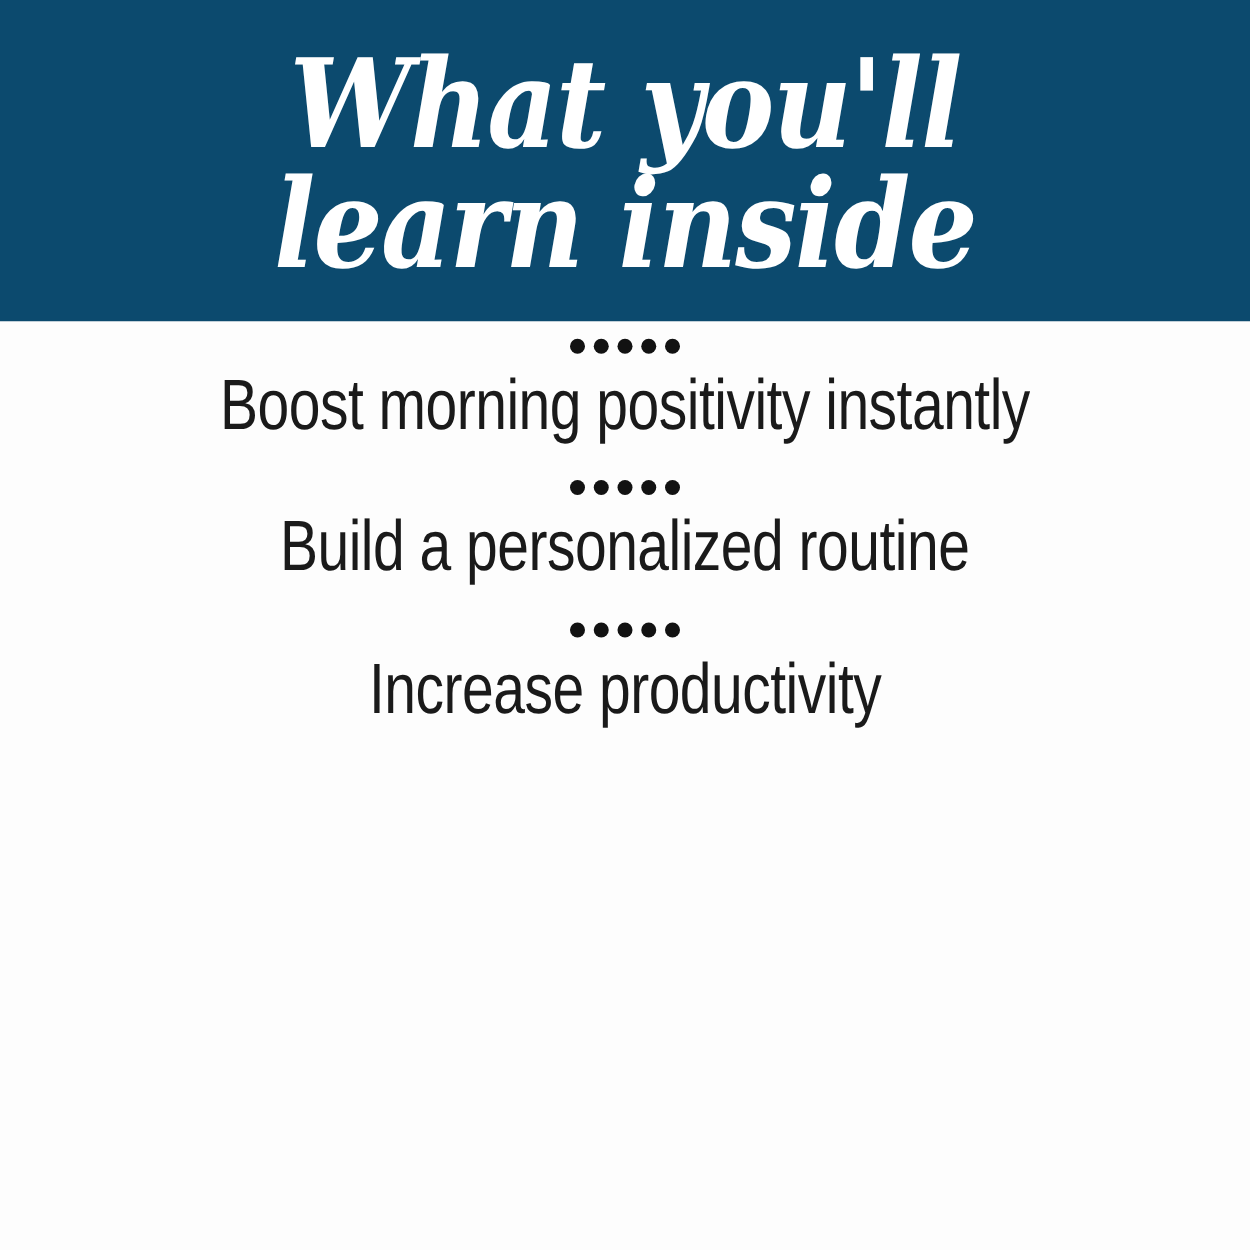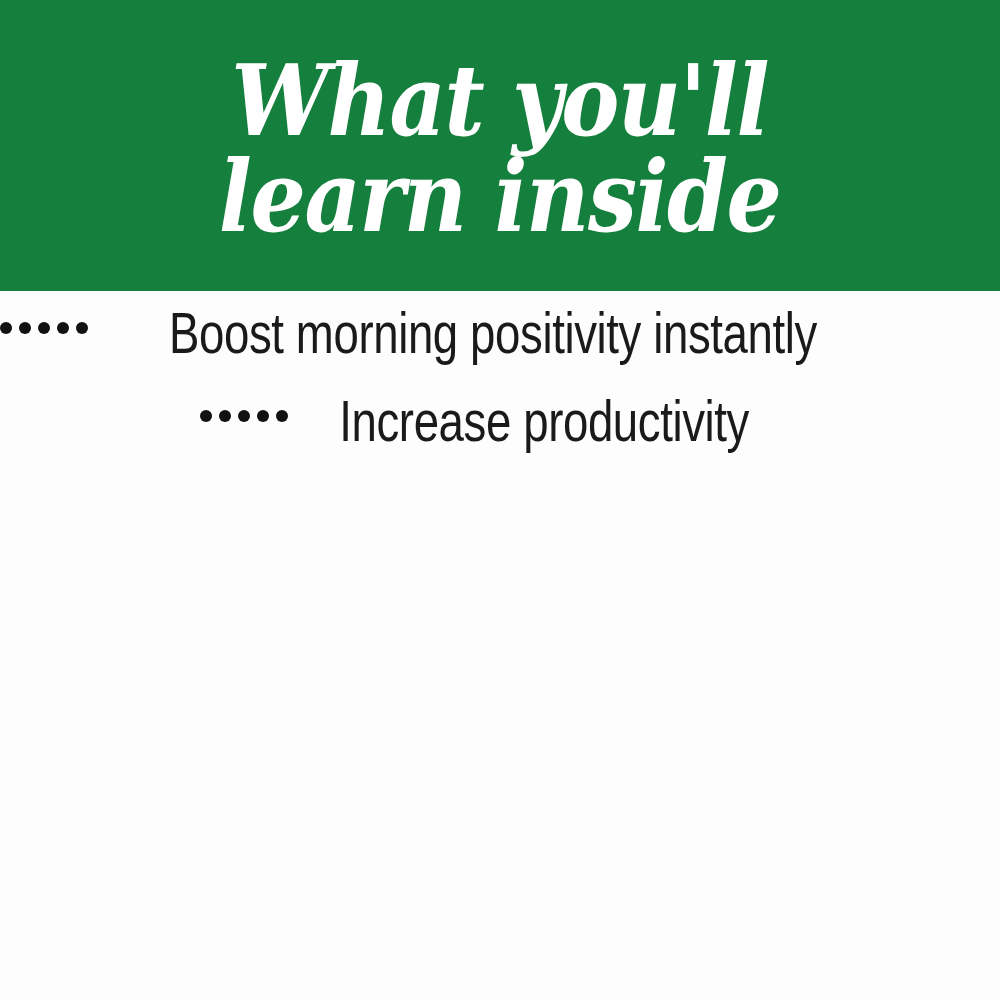--- a/index.html
+++ b/index.html
@@ -19,25 +19,24 @@
     width: 1000px;
     height: 1000px;
     background: #fdfdfd;
     display: flex;
     flex-direction: column;
   }
 
   
   .header-band {
     width: 1000px;
-    height: 291px;
-    background: #15803d;
+    height: 257px;
+    background: #0c4a6e;
     display: flex;
     flex-direction: column;
-    align-items: center;
     justify-content: center;
     box-sizing: border-box;
     padding-top: 6px;
     flex: 0 0 auto;
   }
 
   .header-title {
     margin: 0;
     color: #ffffff;
     font-family: "DejaVu Serif", serif;
@@ -65,21 +64,21 @@
     box-sizing: border-box;
     padding: 13px 0 0 0;
     display: flex;
     flex-direction: column;
     align-items: center;
   }
 
   .benefit-item {
     width: 1000px;
     display: flex;
-    flex-direction: row;
+    flex-direction: column;
     align-items: center;
     margin-bottom: 29px;
   }
   .benefit-item:last-child { margin-bottom: 0; justify-content: center; }
 
   .dot-row {
     display: flex;
     align-items: center;
     justify-content: center;
     gap: 7px;
@@ -126,20 +125,30 @@
       <div class="dot-row">
         <span class="dot"></span>
         <span class="dot"></span>
         <span class="dot"></span>
         <span class="dot"></span>
         <span class="dot"></span>
       </div>
       <p class="benefit-text">Boost morning positivity instantly</p>
     </div>
 
+    <div class="benefit-item">
+      <div class="dot-row">
+        <span class="dot"></span>
+        <span class="dot"></span>
+        <span class="dot"></span>
+        <span class="dot"></span>
+        <span class="dot"></span>
+      </div>
+      <p class="benefit-text">Build a personalized routine</p>
+    </div>
 
 
 
     <div class="benefit-item">
       <div class="dot-row">
         <span class="dot"></span>
         <span class="dot"></span>
         <span class="dot"></span>
         <span class="dot"></span>
         <span class="dot"></span>

